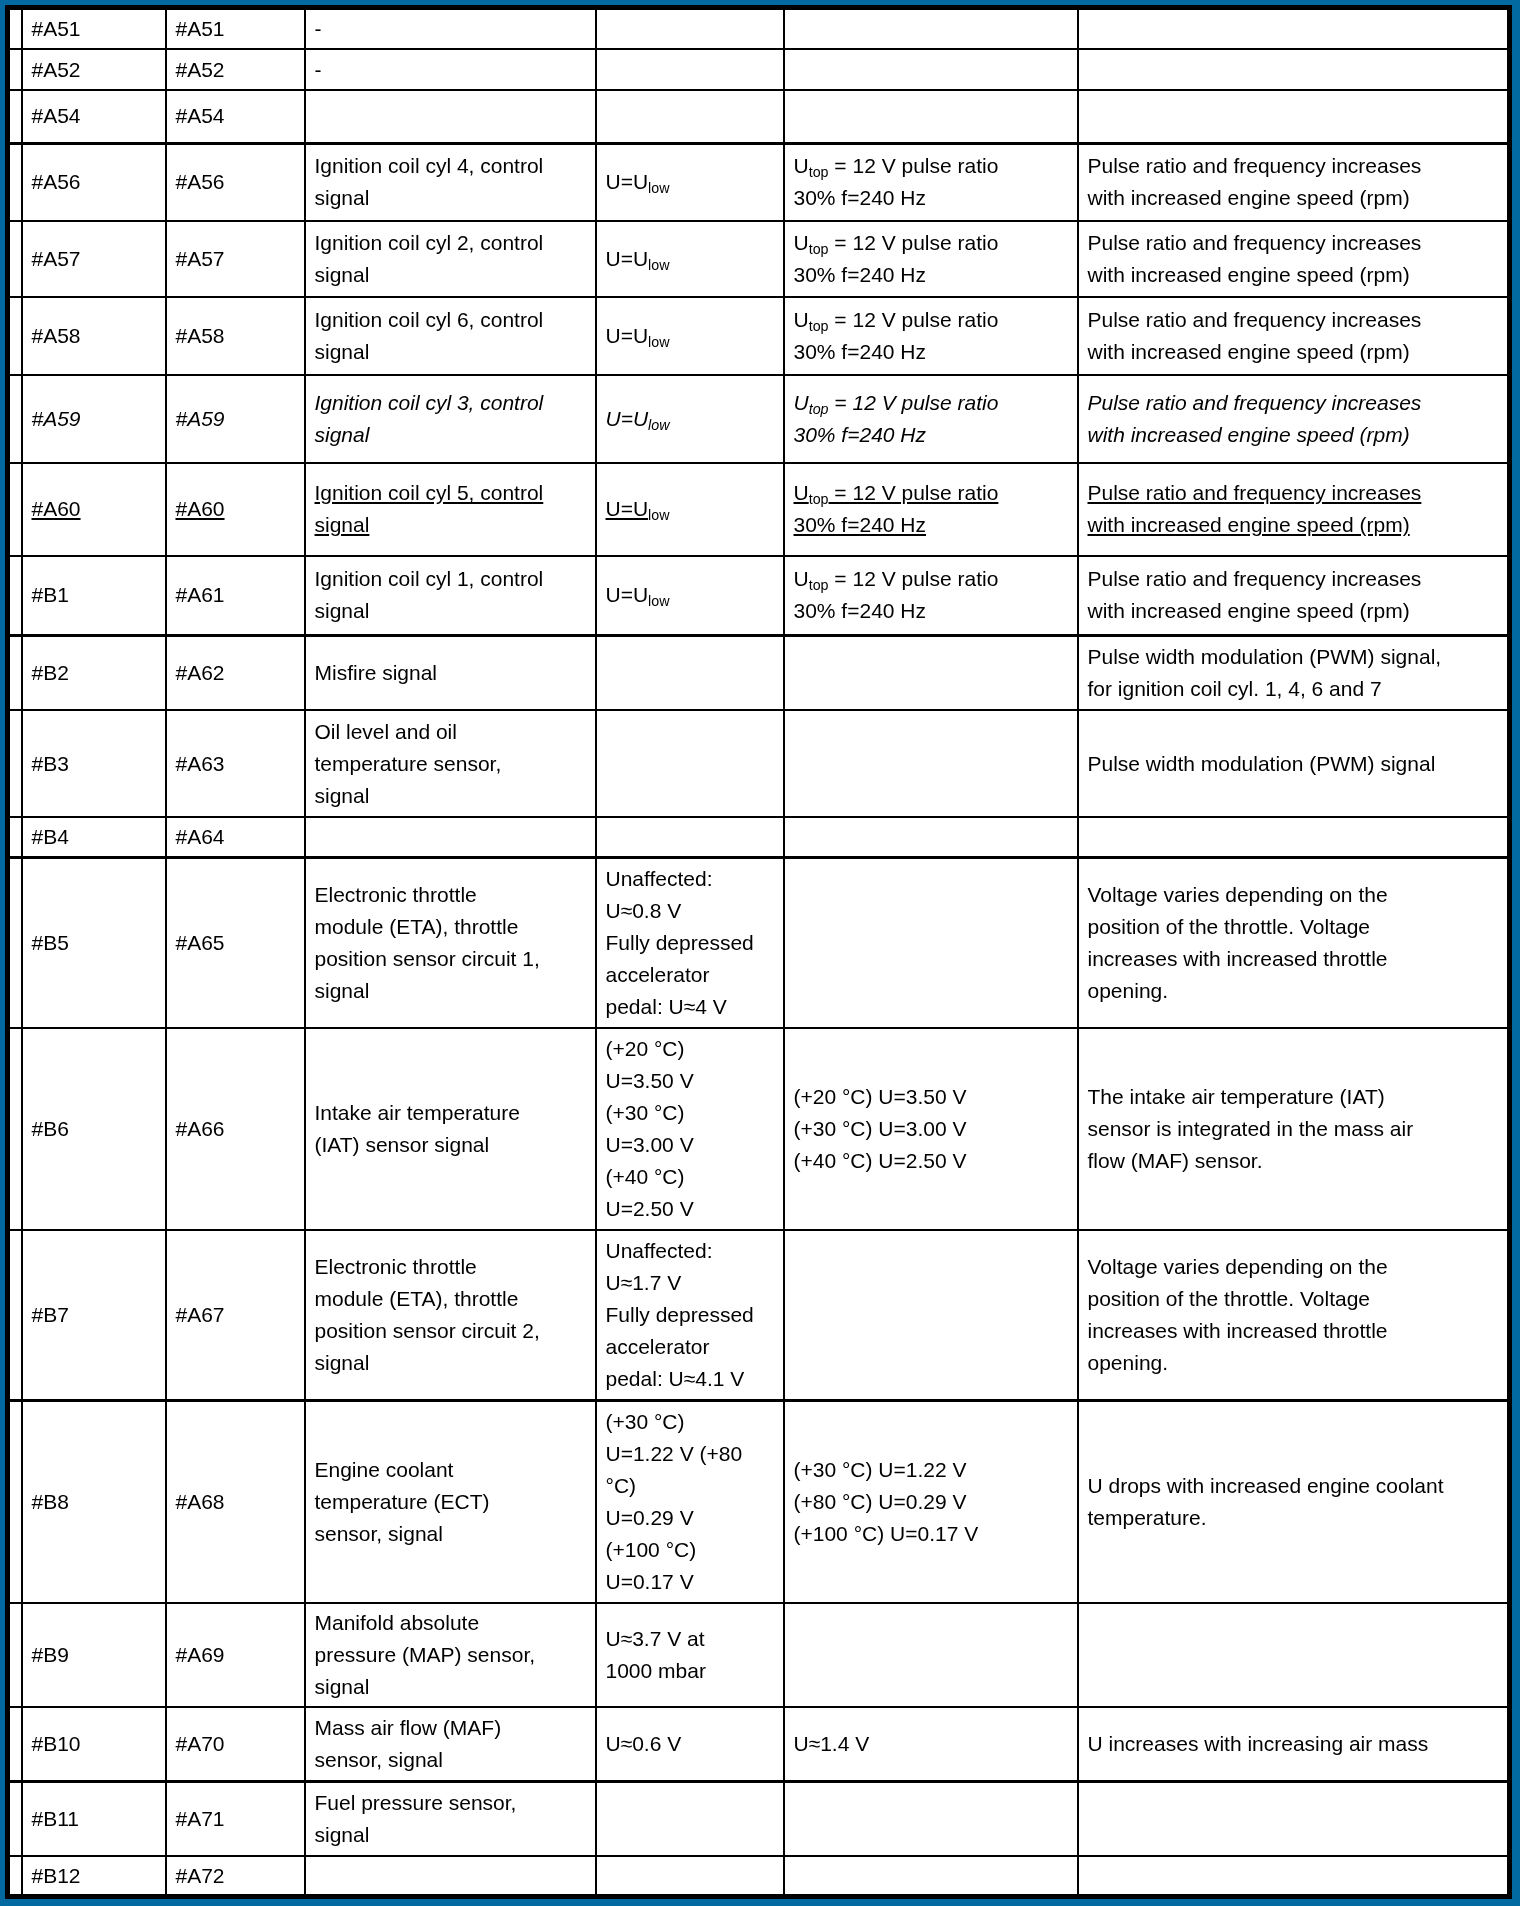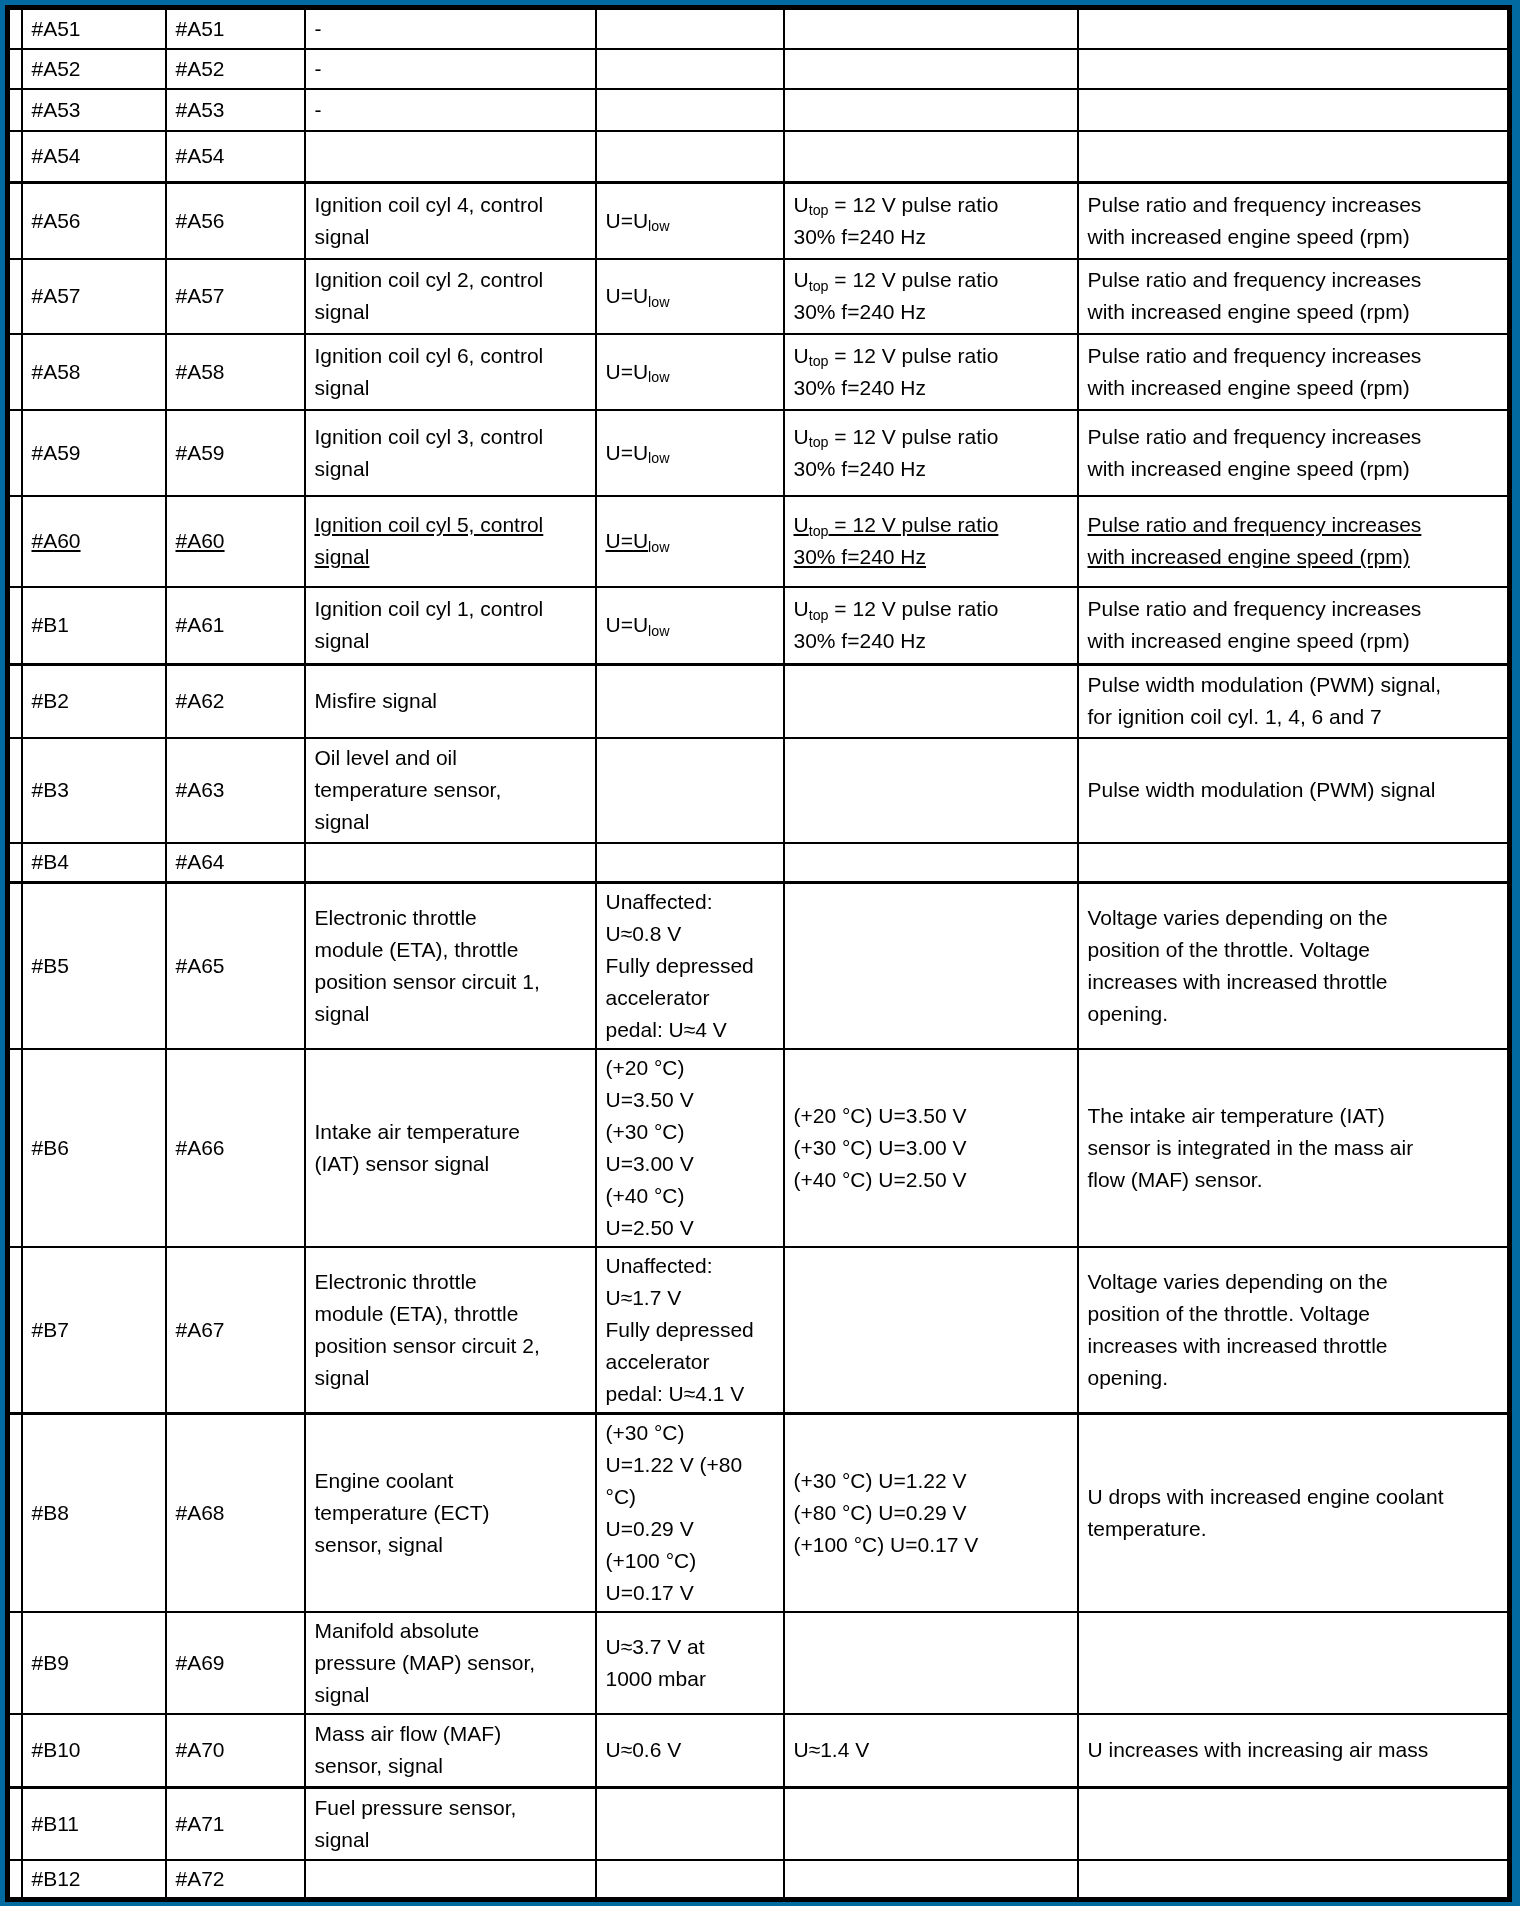--- a/index.html
+++ b/index.html
@@ -73,29 +73,20 @@
         </tr>
         <tr style="height: 40px;">
           <td class="spacer"></td>
           <td>#A52</td>
           <td>#A52</td>
           <td>-</td>
           <td></td>
           <td></td>
           <td></td>
         </tr>
-        <tr style="height: 42px;">
-          <td class="spacer"></td>
-          <td>#A53</td>
-          <td>#A53</td>
-          <td>-</td>
-          <td></td>
-          <td></td>
-          <td></td>
-        </tr>
         <tr style="height: 52px;">
           <td class="spacer"></td>
           <td>#A54</td>
           <td>#A54</td>
           <td></td>
           <td></td>
           <td></td>
           <td></td>
         </tr>
         <tr class="thick-top" style="height: 76px;">
@@ -118,21 +109,21 @@
         </tr>
         <tr style="height: 76px;">
           <td class="spacer"></td>
           <td>#A58</td>
           <td>#A58</td>
           <td>Ignition coil cyl 6, control<br>signal</td>
           <td>U=U<sub>low</sub></td>
           <td>U<sub>top</sub> = 12 V pulse ratio<br>30% f=240 Hz</td>
           <td>Pulse ratio and frequency increases<br>with increased engine speed (rpm)</td>
         </tr>
-        <tr style="height: 86px;">
+        <tr style="height: 86px; font-style: italic;">
           <td class="spacer"></td>
           <td>#A59</td>
           <td>#A59</td>
           <td>Ignition coil cyl 3, control<br>signal</td>
           <td>U=U<sub>low</sub></td>
           <td>U<sub>top</sub> = 12 V pulse ratio<br>30% f=240 Hz</td>
           <td>Pulse ratio and frequency increases<br>with increased engine speed (rpm)</td>
         </tr>
         <tr style="height: 91px; text-decoration: underline;">
           <td class="spacer"></td>

